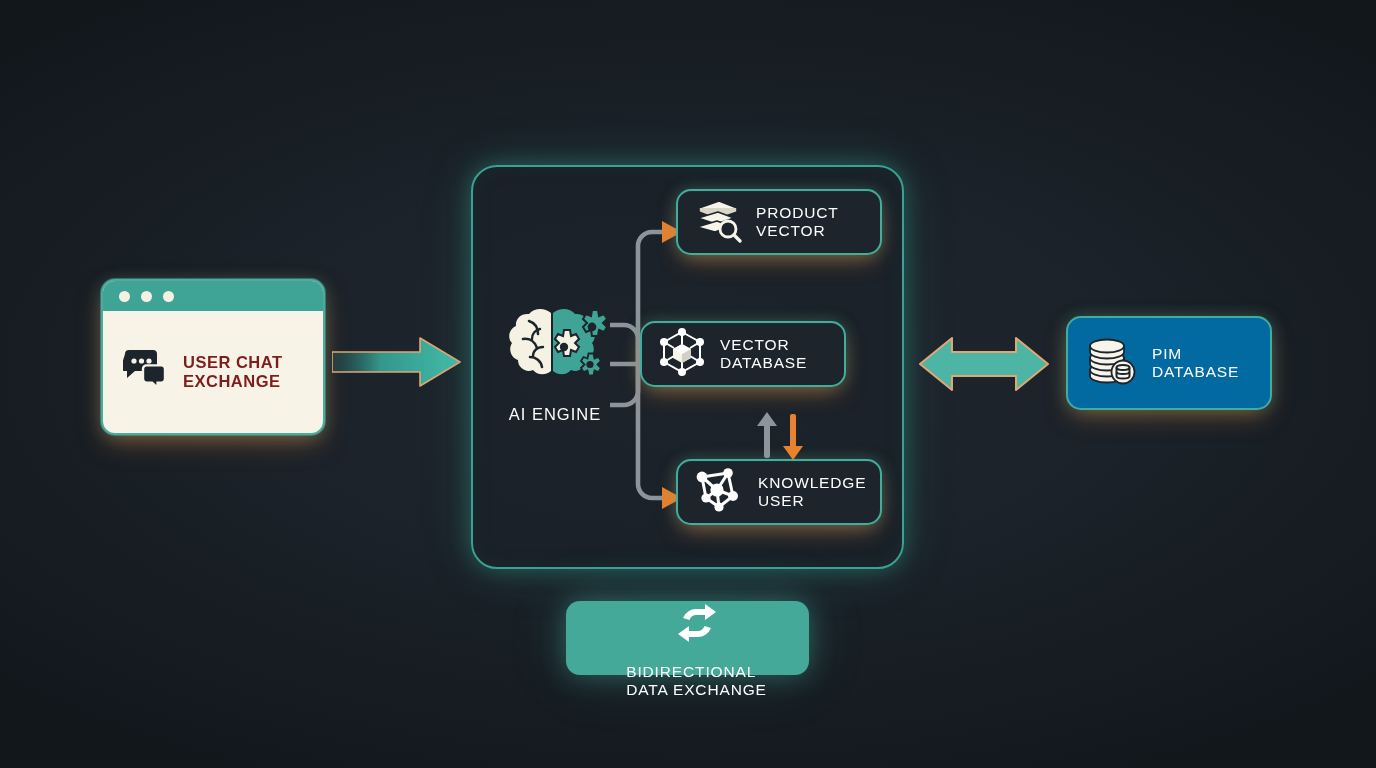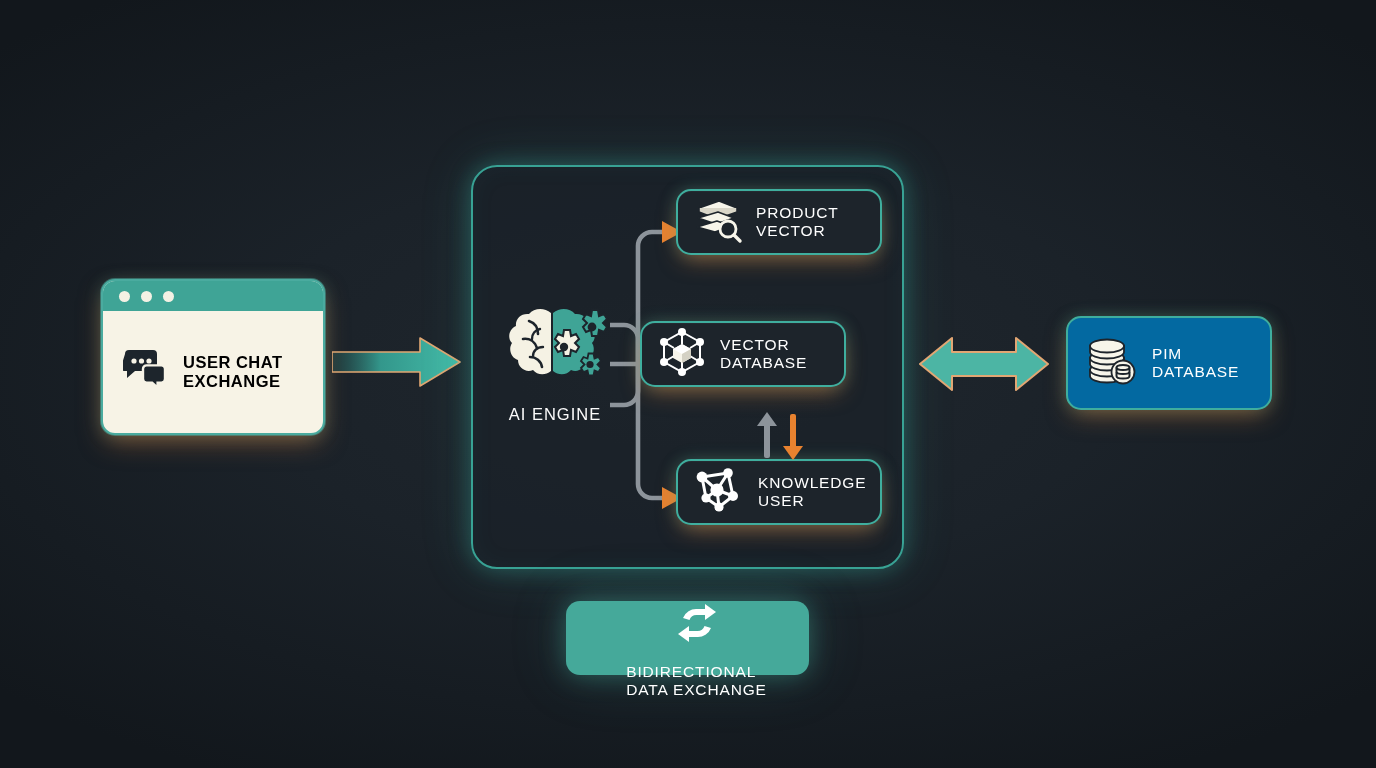--- a/index.html
+++ b/index.html
@@ -26,21 +26,21 @@
   }
   #chat-titlebar {
     height:30px; background:#3fa496; display:flex; align-items:center;
     padding-left:16px; gap:11px;
   }
   .win-dot { width:11px; height:11px; border-radius:50%; background:#f4f1e4; }
   #chat-body {
     height:calc(100% - 30px); display:flex; align-items:center;
     gap:14px; padding:0 14px 0 20px;
   }
-  #chat-body .lbl { color:#000000; font-size:16.5px; font-weight:600; letter-spacing:.03em; }
+  #chat-body .lbl { color:#7f1d1d; font-size:16.5px; font-weight:600; letter-spacing:.03em; }
 
   
   #inflow-arrow { position:absolute; left:332px; top:334px; width:130px; height:56px; }
 
   
   #ai-container {
     position:absolute; left:471px; top:165px; width:433px; height:404px;
     border:2px solid #38a294; border-radius:26px;
     background:rgba(26,33,40,.55);
     box-shadow:0 0 22px rgba(56,162,148,.42),

